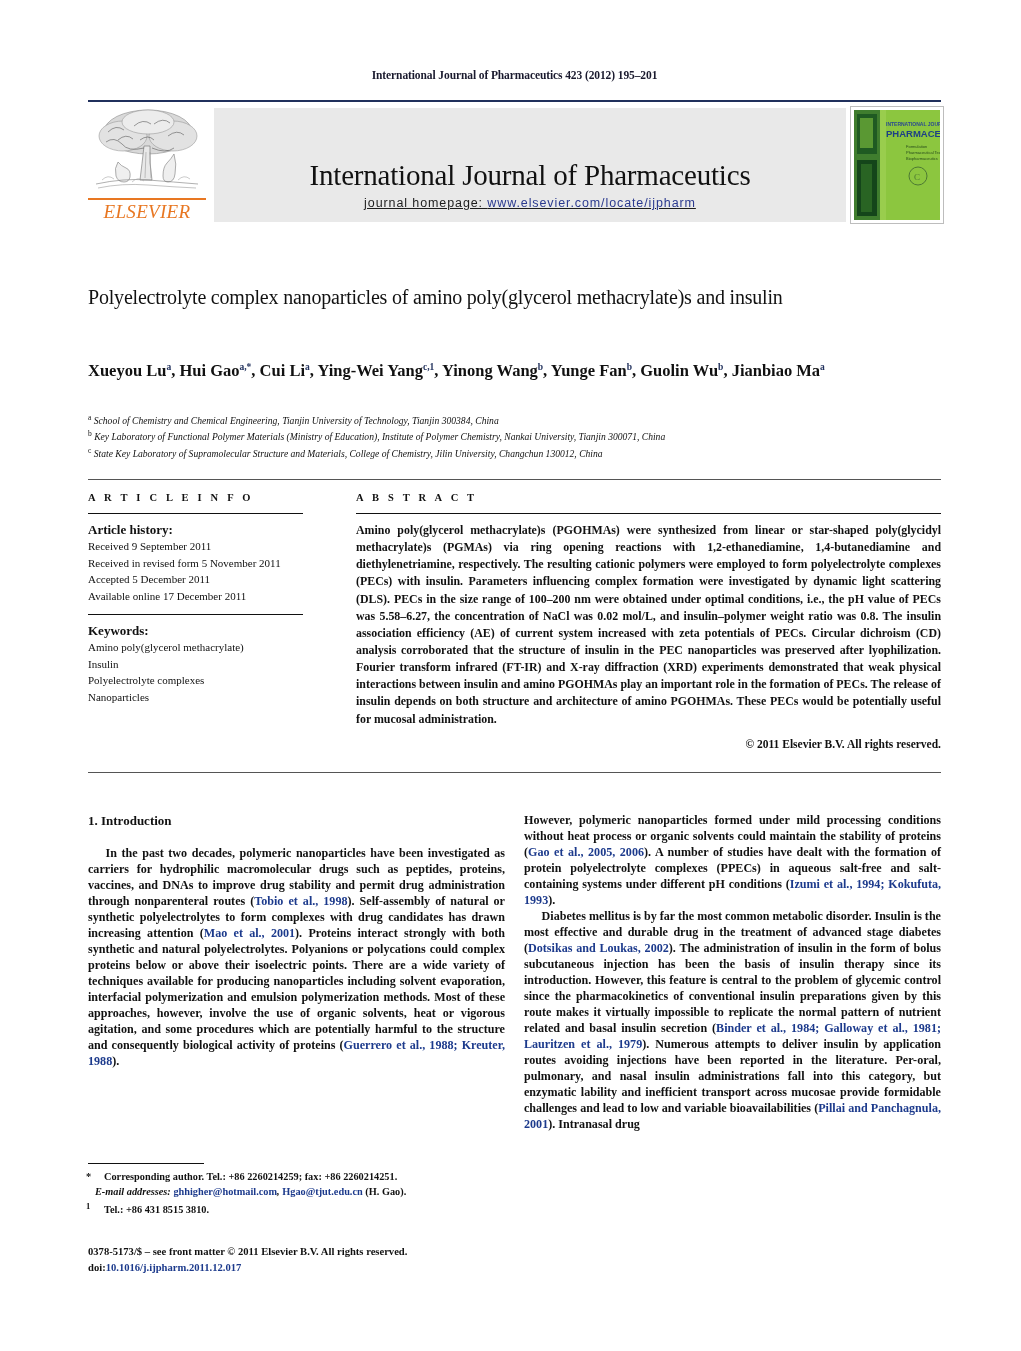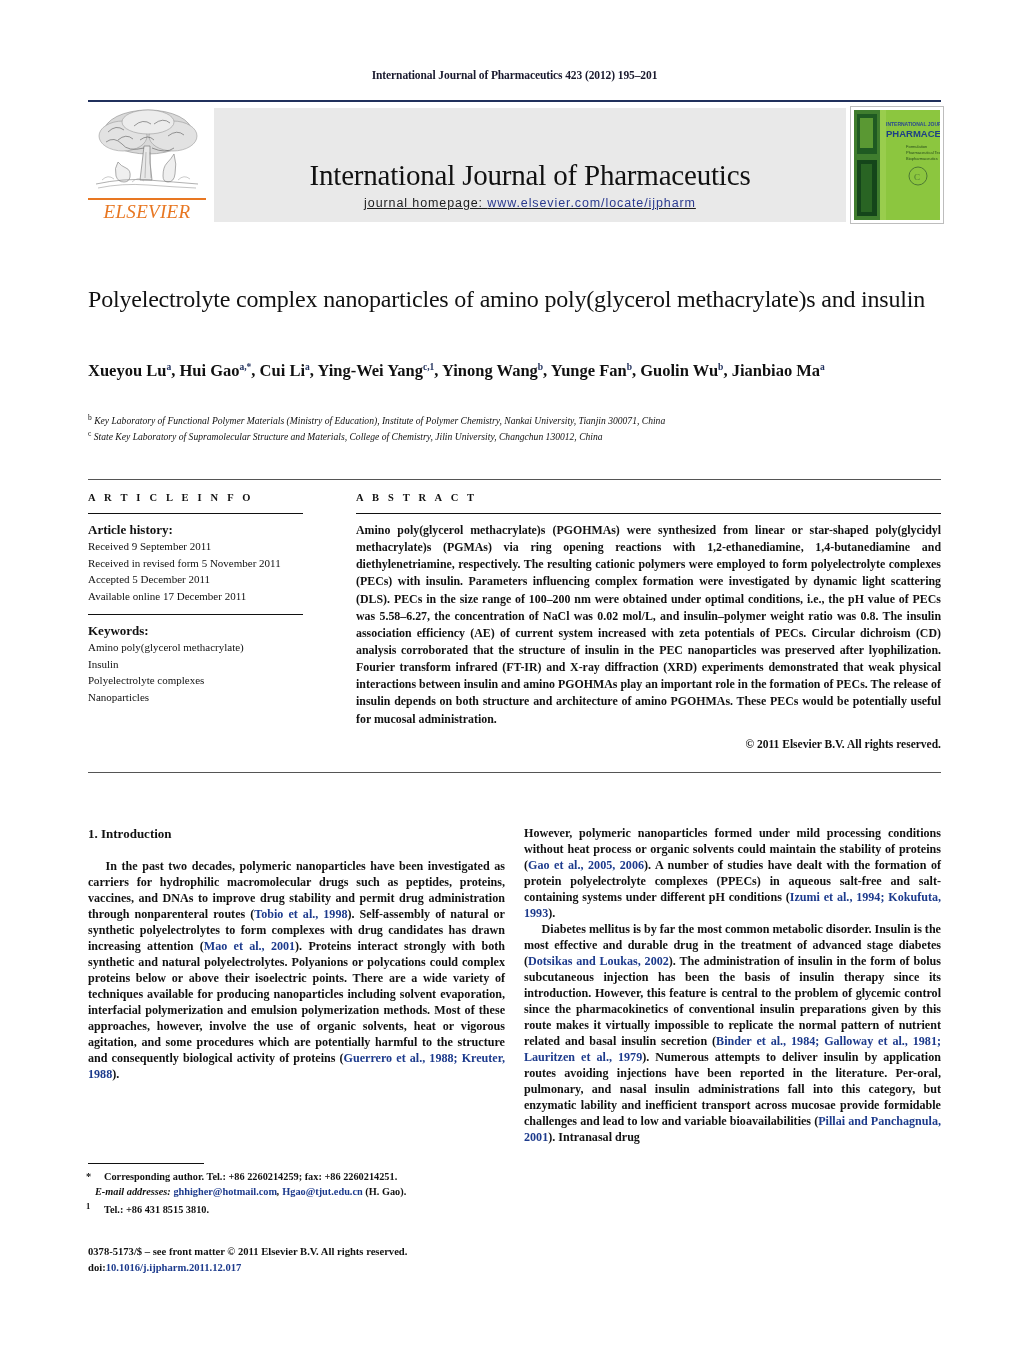--- a/index.html
+++ b/index.html
@@ -118,21 +118,21 @@
     overflow: hidden;
   }
   .cover-inner { position:absolute; inset:3px; }
 
   
   .article-title {
     position: absolute;
     left: 84px; top: 285px;
     width: 860px;
     font-family: "Liberation Serif", serif;
-    font-size: 24px;
+    font-size: 20px;
     line-height: 1.22;
     color: #111;
     letter-spacing: -0.2px;
   }
   .authors {
     position: absolute;
     left: 84px; top: 359px;
     width: 860px;
     font-family: "Liberation Serif", serif;
     font-weight: bold;
@@ -222,21 +222,20 @@
   
   .col {
     position: absolute;
     width: 417px;
     font-family: "Liberation Serif", serif;
     font-size: 12.1px;
     line-height: 1.325;
     text-align: justify;
     color: #111;
     font-weight: 600;
-    margin-top: 13px;
   }
   .col-left  { left: 84px;  top: 812px; }
   .col-right { left: 520px; top: 812px; }
   .col p { margin: 0; text-indent: 1.45em; }
   .col p.noindent { text-indent: 0; }
   .section-heading {
     font-family: "Liberation Serif", serif;
     font-weight: bold;
     font-size: 13px;
     margin: 0 0 16px 0;
@@ -342,20 +341,21 @@
         </svg>
       </div>
     </div>
   </div>
 
   <div class="article-title">Polyelectrolyte complex nanoparticles of amino poly(glycerol methacrylate)s and insulin</div>
 
   <div class="authors"><span>Xueyou Lu</span><sup>a</sup>, <span>Hui Gao</span><sup>a,*</sup>, <span>Cui Li</span><sup>a</sup>, <span>Ying-Wei Yang</span><sup>c,1</sup>, <span>Yinong Wang</span><sup>b</sup>, <span>Yunge Fan</span><sup>b</sup>, <span>Guolin Wu</span><sup>b</sup>, <span>Jianbiao Ma</span><sup>a</sup></div>
 
   <div class="affiliations">
+      <div><sup>a</sup> School of Chemistry and Chemical Engineering, Tianjin University of Technology, Tianjin 300384, China</div>
       <div><sup>b</sup> Key Laboratory of Functional Polymer Materials (Ministry of Education), Institute of Polymer Chemistry, Nankai University, Tianjin 300071, China</div>
       <div><sup>c</sup> State Key Laboratory of Supramolecular Structure and Materials, College of Chemistry, Jilin University, Changchun 130012, China</div>
     </div>
 
   <div class="rule-top"></div>
   <div class="rule-bottom"></div>
 
   <div class="info-col">
     <div class="sec-label">A R T I C L E    I N F O</div>
     <div class="thin-rule"></div>

